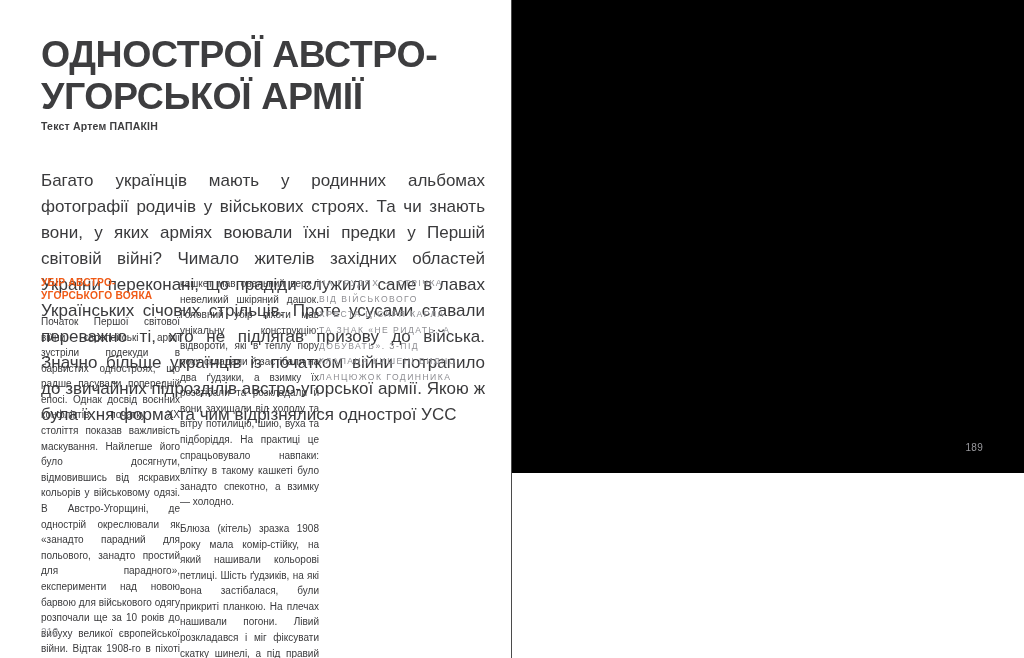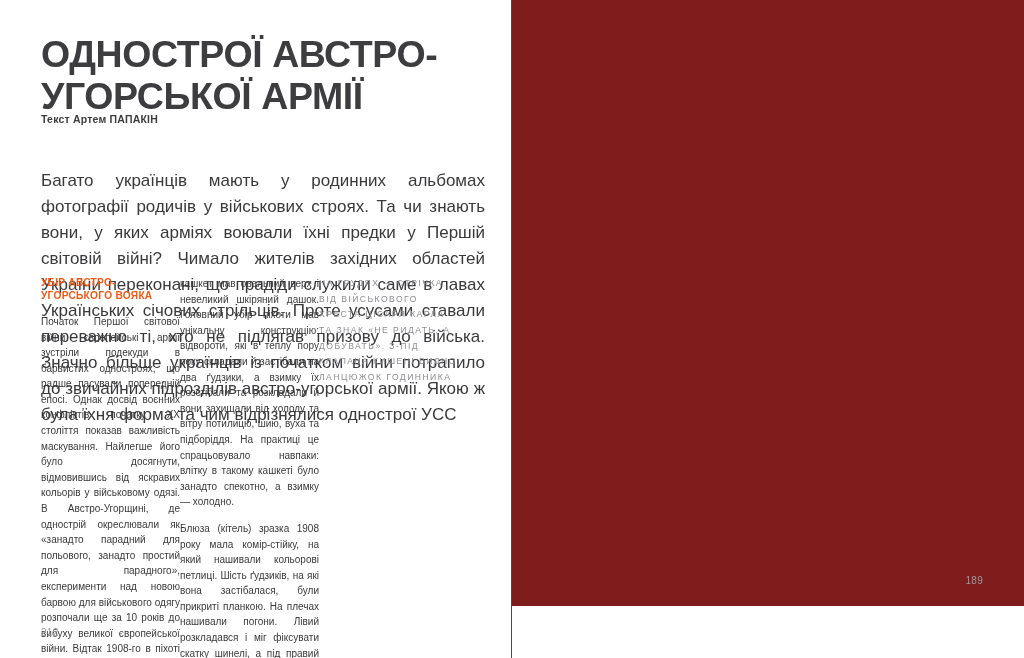--- a/index.html
+++ b/index.html
@@ -21,22 +21,22 @@
 
   .page-left {
     position: absolute;
     left: 0; top: 0;
     width: 512px; height: 658px;
     background: #ffffff;
   }
   .page-right {
     position: absolute;
     left: 512px; top: 0;
-    width: 512px; height: 606px;
-    background: #7f1d1d;
+    width: 512px; height: 473px;
+    background: #000000;
   }
   .gutter-line {
     position: absolute;
     left: 511px; top: 0;
     width: 1px; height: 658px;
     background: #2b2b2b;
     opacity: .85;
   }
 
   
@@ -48,21 +48,21 @@
     line-height: 1.12;
     font-weight: bold;
     letter-spacing: -0.4px;
     color: #3d3d3f;
     text-transform: uppercase;
     margin: 0;
   }
 
   .byline {
     position: absolute;
-    left: 41px; top: 113px;
+    left: 41px; top: 120px;
     font-size: 10.5px;
     font-weight: bold;
     letter-spacing: .2px;
     color: #3d3d3f;
     text-align: right;
   }
 
   
   .lede {
     position: absolute;

